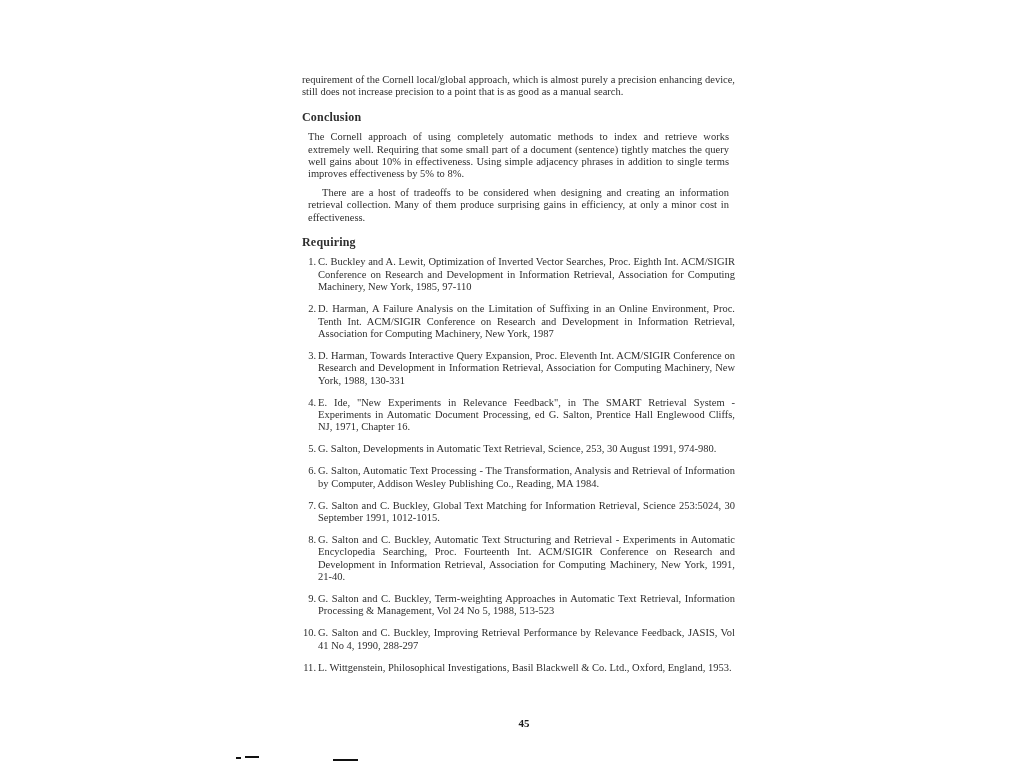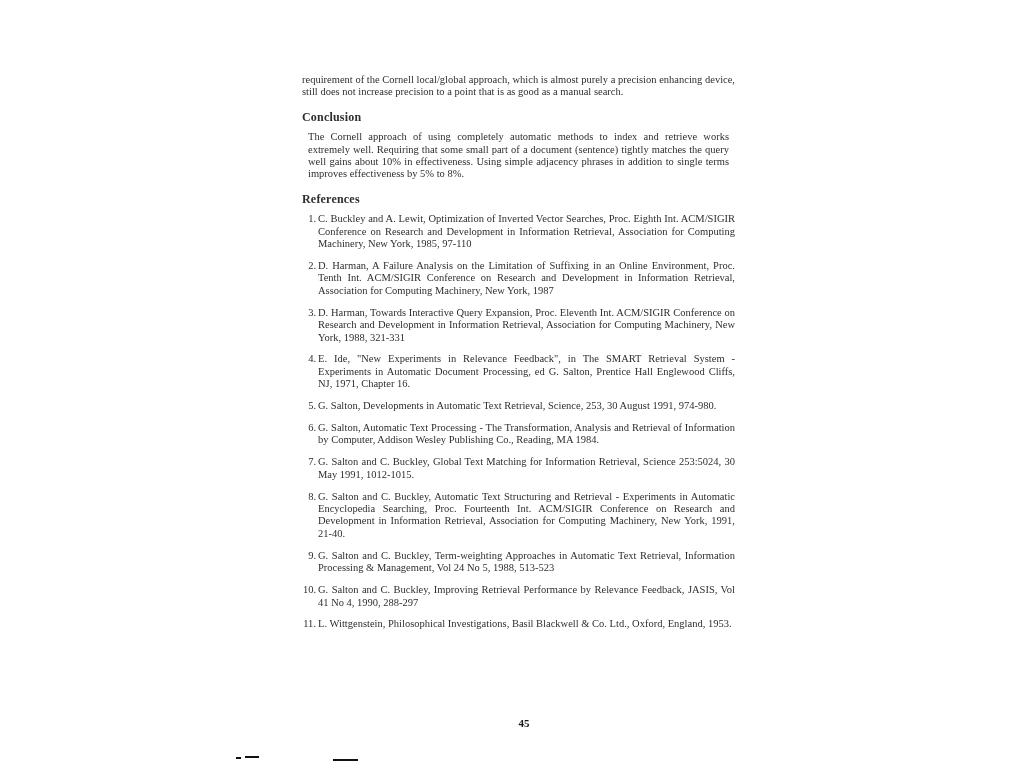--- a/index.html
+++ b/index.html
@@ -90,31 +90,32 @@
 <div class="scan-page">
 
   <div class="text-block">
 
     <p class="intro-para">requirement of the Cornell local/global approach, which is almost purely a precision enhancing device, still does not increase precision to a point that is as good as a manual search.</p>
 
     <div class="section-heading">Conclusion</div>
 
     <p class="body-para">The Cornell approach of using completely automatic methods to index and retrieve works extremely well. Requiring that some small part of a document (sentence) tightly matches the query well gains about 10% in effectiveness. Using simple adjacency phrases in addition to single terms improves effectiveness by 5% to 8%.</p>
 
+    <p class="body-para indent">There are a host of tradeoffs to be considered when designing and creating an information retrieval collection. Many of them produce surprising gains in efficiency, at only a minor cost in effectiveness.</p>
 
-    <div class="section-heading">References</div>
+    <div class="section-heading">Requiring</div>
 
     <ol class="ref-list">
         <li class="ref-item">C. Buckley and A. Lewit, Optimization of Inverted Vector Searches, Proc. Eighth Int. ACM/SIGIR Conference on Research and Development in Information Retrieval, Association for Computing Machinery, New York, 1985, 97-110</li>
         <li class="ref-item">D. Harman, A Failure Analysis on the Limitation of Suffixing in an Online Environment, Proc. Tenth Int. ACM/SIGIR Conference on Research and Development in Information Retrieval, Association for Computing Machinery, New York, 1987</li>
-        <li class="ref-item">D. Harman, Towards Interactive Query Expansion, Proc. Eleventh Int. ACM/SIGIR Conference on Research and Development in Information Retrieval, Association for Computing Machinery, New York, 1988, 321-331</li>
+        <li class="ref-item">D. Harman, Towards Interactive Query Expansion, Proc. Eleventh Int. ACM/SIGIR Conference on Research and Development in Information Retrieval, Association for Computing Machinery, New York, 1988, 130-331</li>
         <li class="ref-item">E. Ide, "New Experiments in Relevance Feedback", in The SMART Retrieval System - Experiments in Automatic Document Processing, ed G. Salton, Prentice Hall Englewood Cliffs, NJ, 1971, Chapter 16.</li>
         <li class="ref-item">G. Salton, Developments in Automatic Text Retrieval, Science, 253, 30 August 1991, 974-980.</li>
         <li class="ref-item">G. Salton, Automatic Text Processing - The Transformation, Analysis and Retrieval of Information by Computer, Addison Wesley Publishing Co., Reading, MA 1984.</li>
-        <li class="ref-item">G. Salton and C. Buckley, Global Text Matching for Information Retrieval, Science 253:5024, 30 May 1991, 1012-1015.</li>
+        <li class="ref-item">G. Salton and C. Buckley, Global Text Matching for Information Retrieval, Science 253:5024, 30 September 1991, 1012-1015.</li>
         <li class="ref-item">G. Salton and C. Buckley, Automatic Text Structuring and Retrieval - Experiments in Automatic Encyclopedia Searching, Proc. Fourteenth Int. ACM/SIGIR Conference on Research and Development in Information Retrieval, Association for Computing Machinery, New York, 1991, 21-40.</li>
         <li class="ref-item">G. Salton and C. Buckley, Term-weighting Approaches in Automatic Text Retrieval, Information Processing &amp; Management, Vol 24 No 5, 1988, 513-523</li>
         <li class="ref-item">G. Salton and C. Buckley, Improving Retrieval Performance by Relevance Feedback, JASIS, Vol 41 No 4, 1990, 288-297</li>
         <li class="ref-item">L. Wittgenstein, Philosophical Investigations, Basil Blackwell &amp; Co. Ltd., Oxford, England, 1953.</li>
       </ol>
 
   </div>
 
   <div class="page-number">45</div>
 

